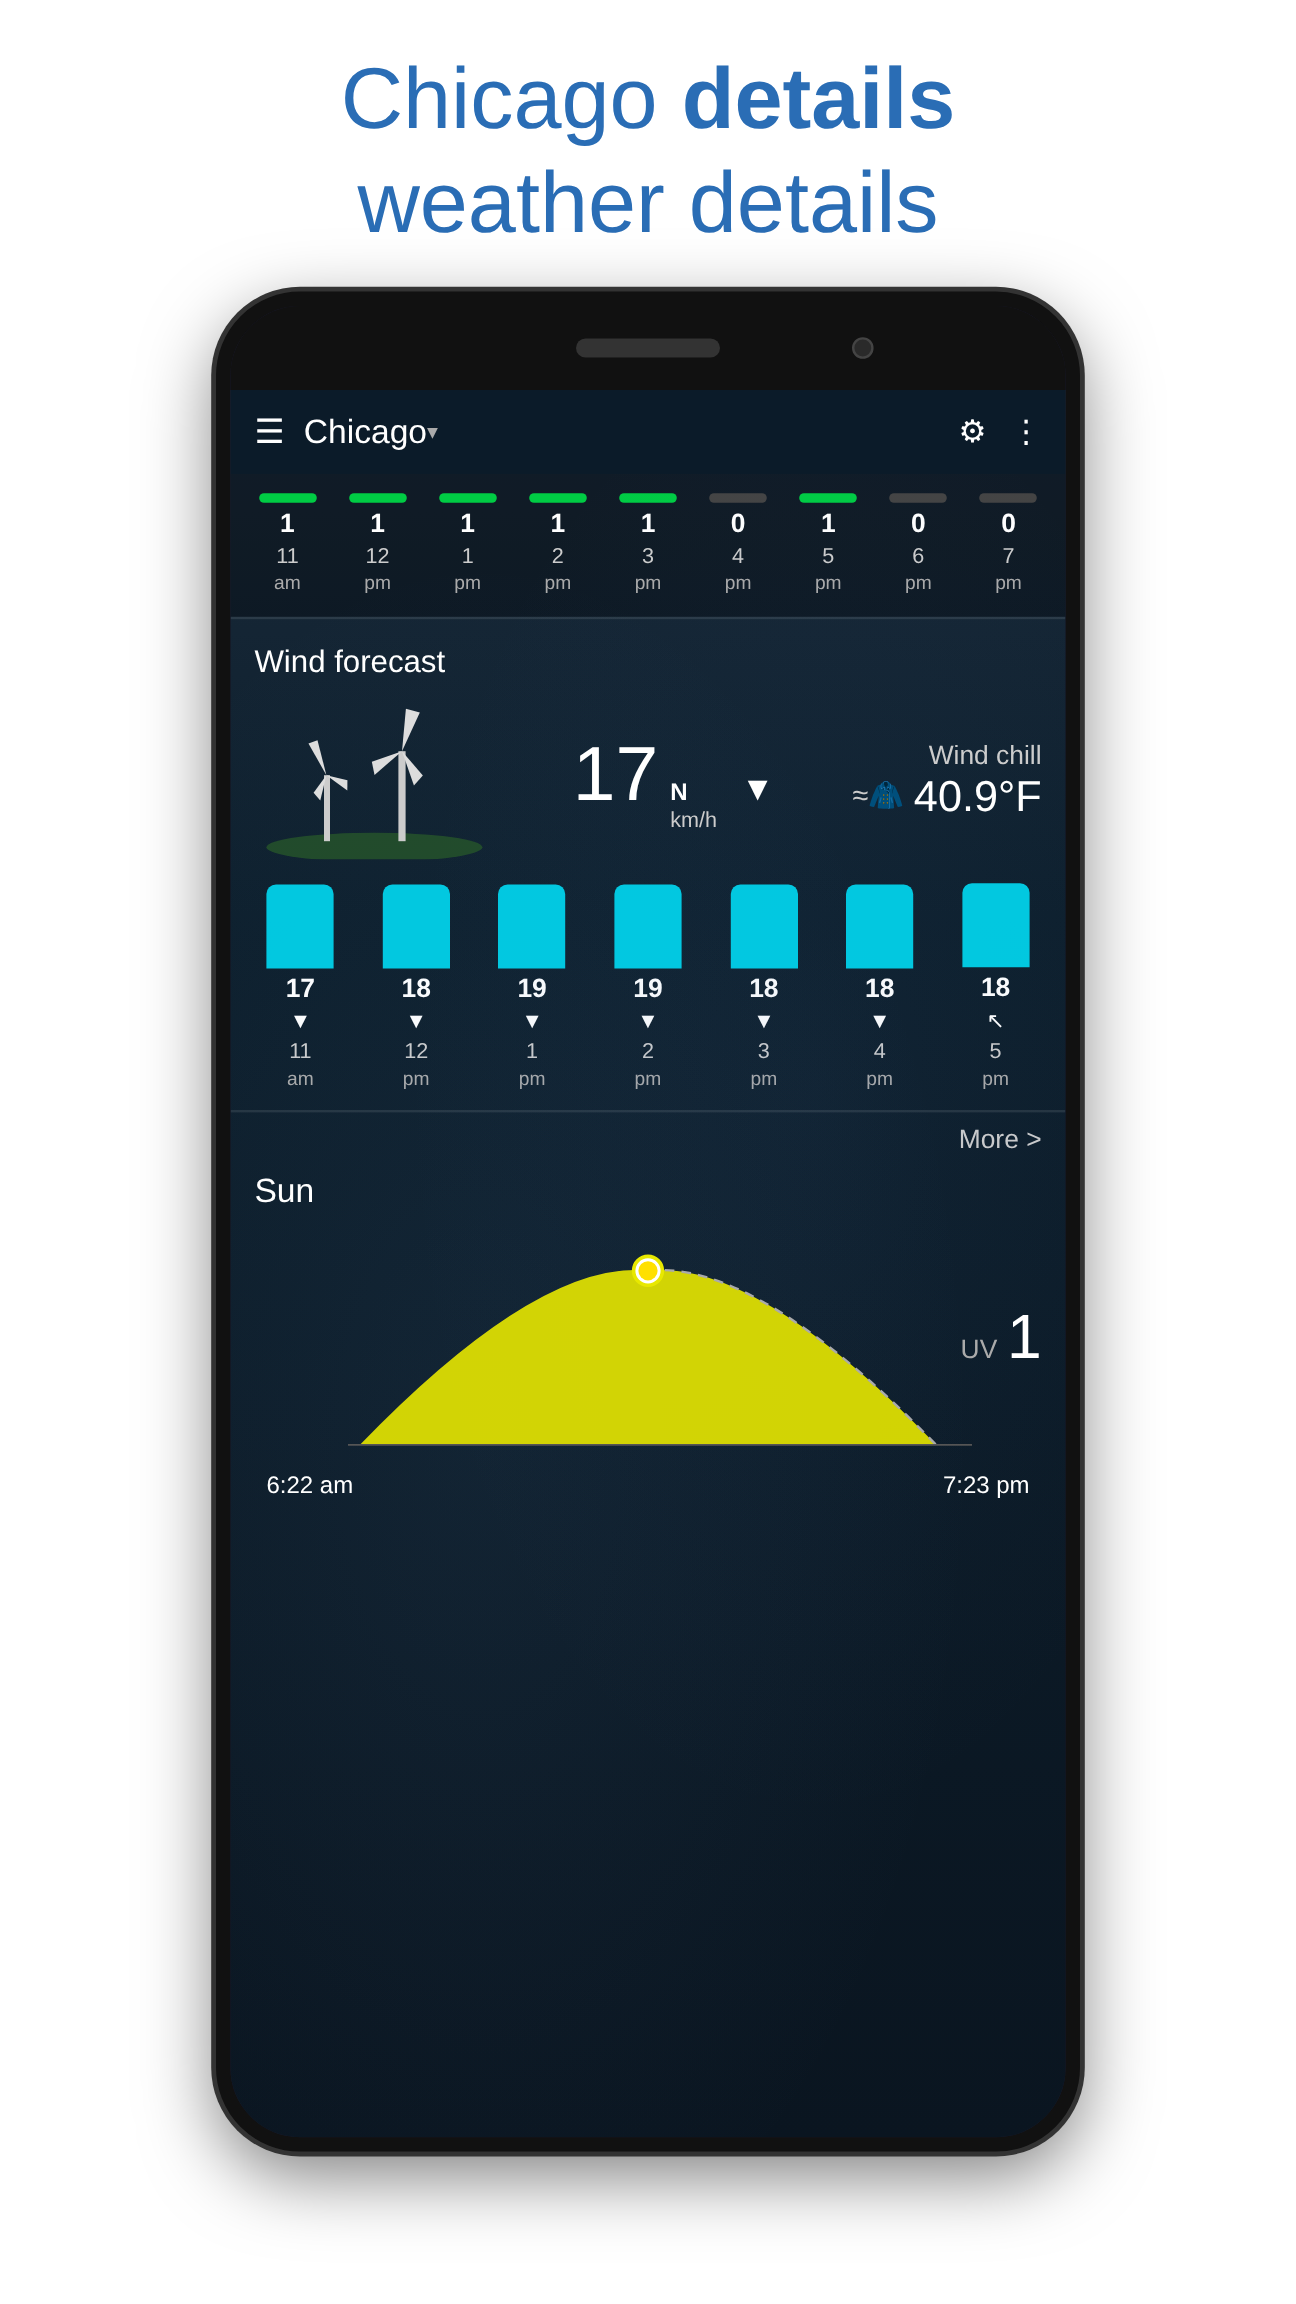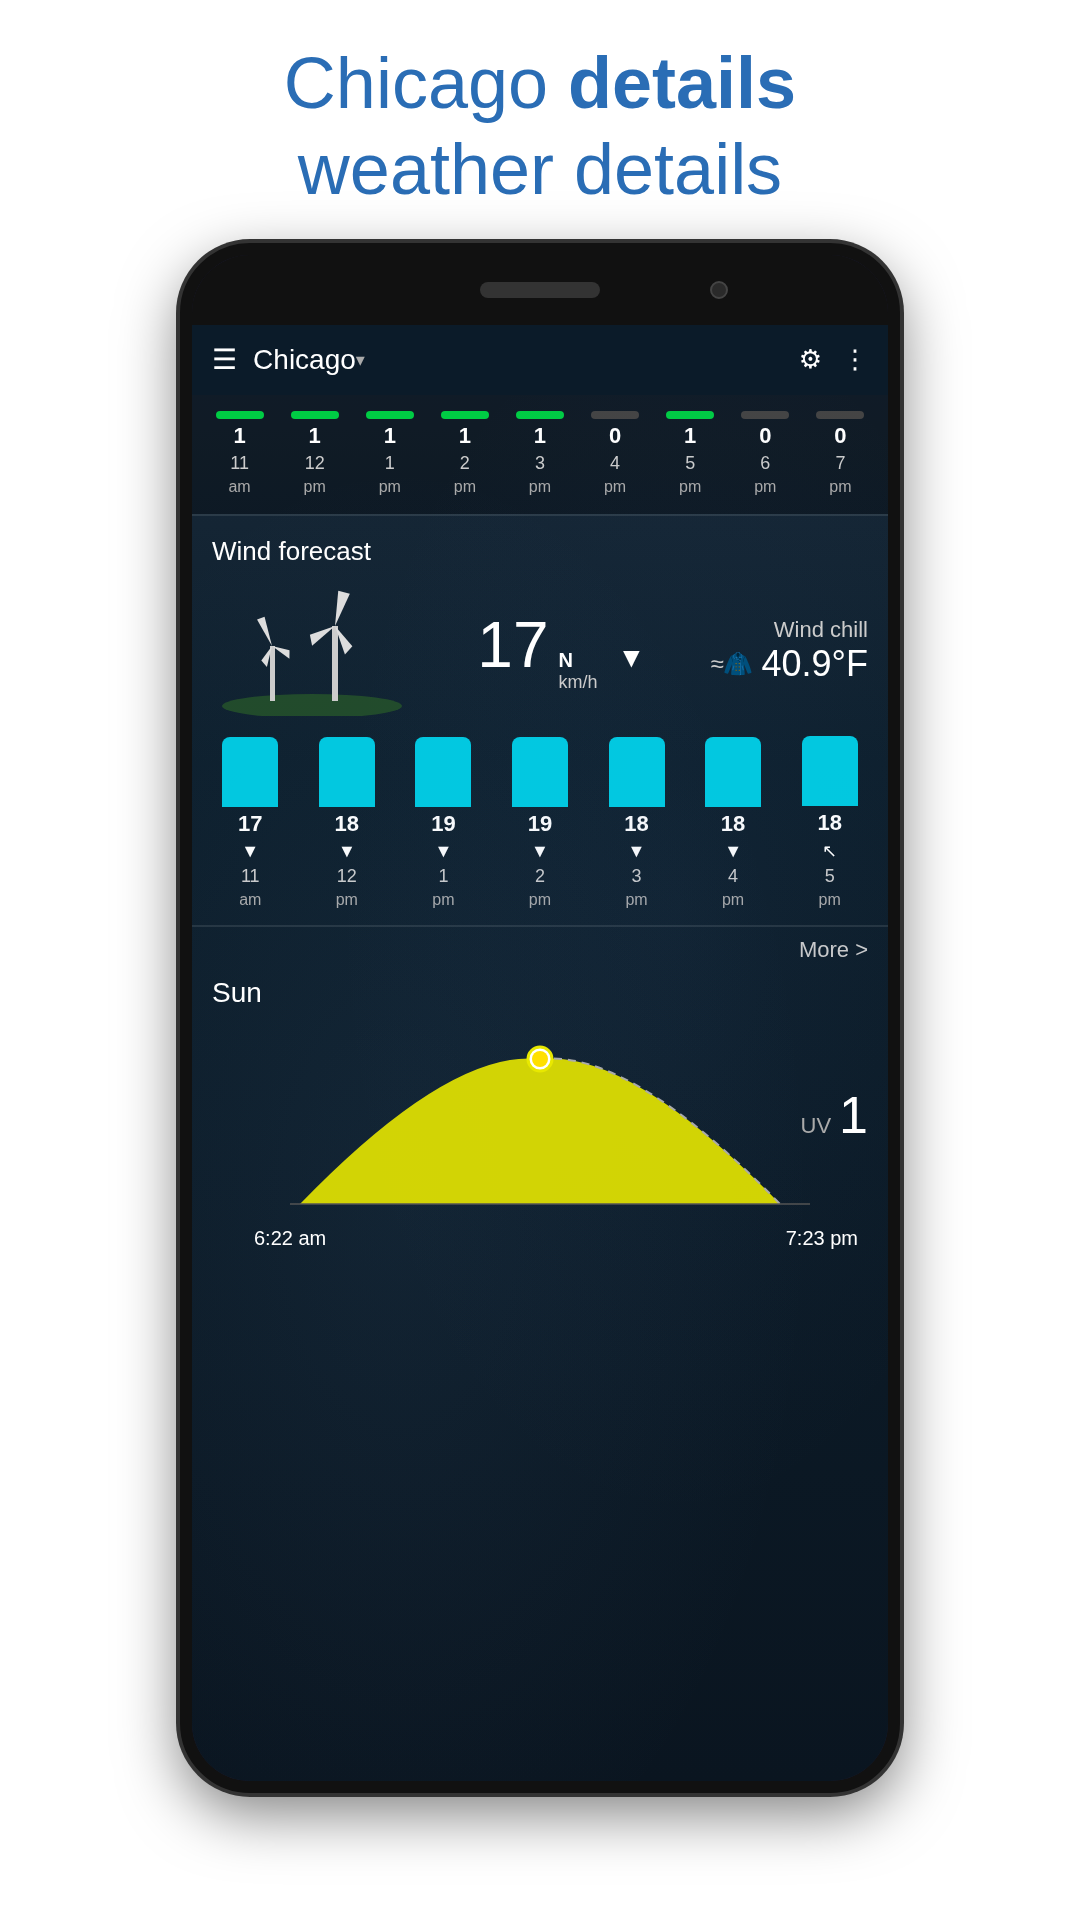--- a/index.html
+++ b/index.html
@@ -363,21 +363,20 @@
     }
     .sun-times {
       display: flex;
       justify-content: space-between;
       padding: 0 10px;
       margin-top: 8px;
     }
     .sun-time-val {
       color: #fff;
       font-size: 20px;
-      margin-left: 32px;
     }
     .sun-duration {
       text-align: center;
       color: #ccc;
       font-size: 20px;
       padding: 6px 0;
     }
   </style>
 </head>
 <body>

